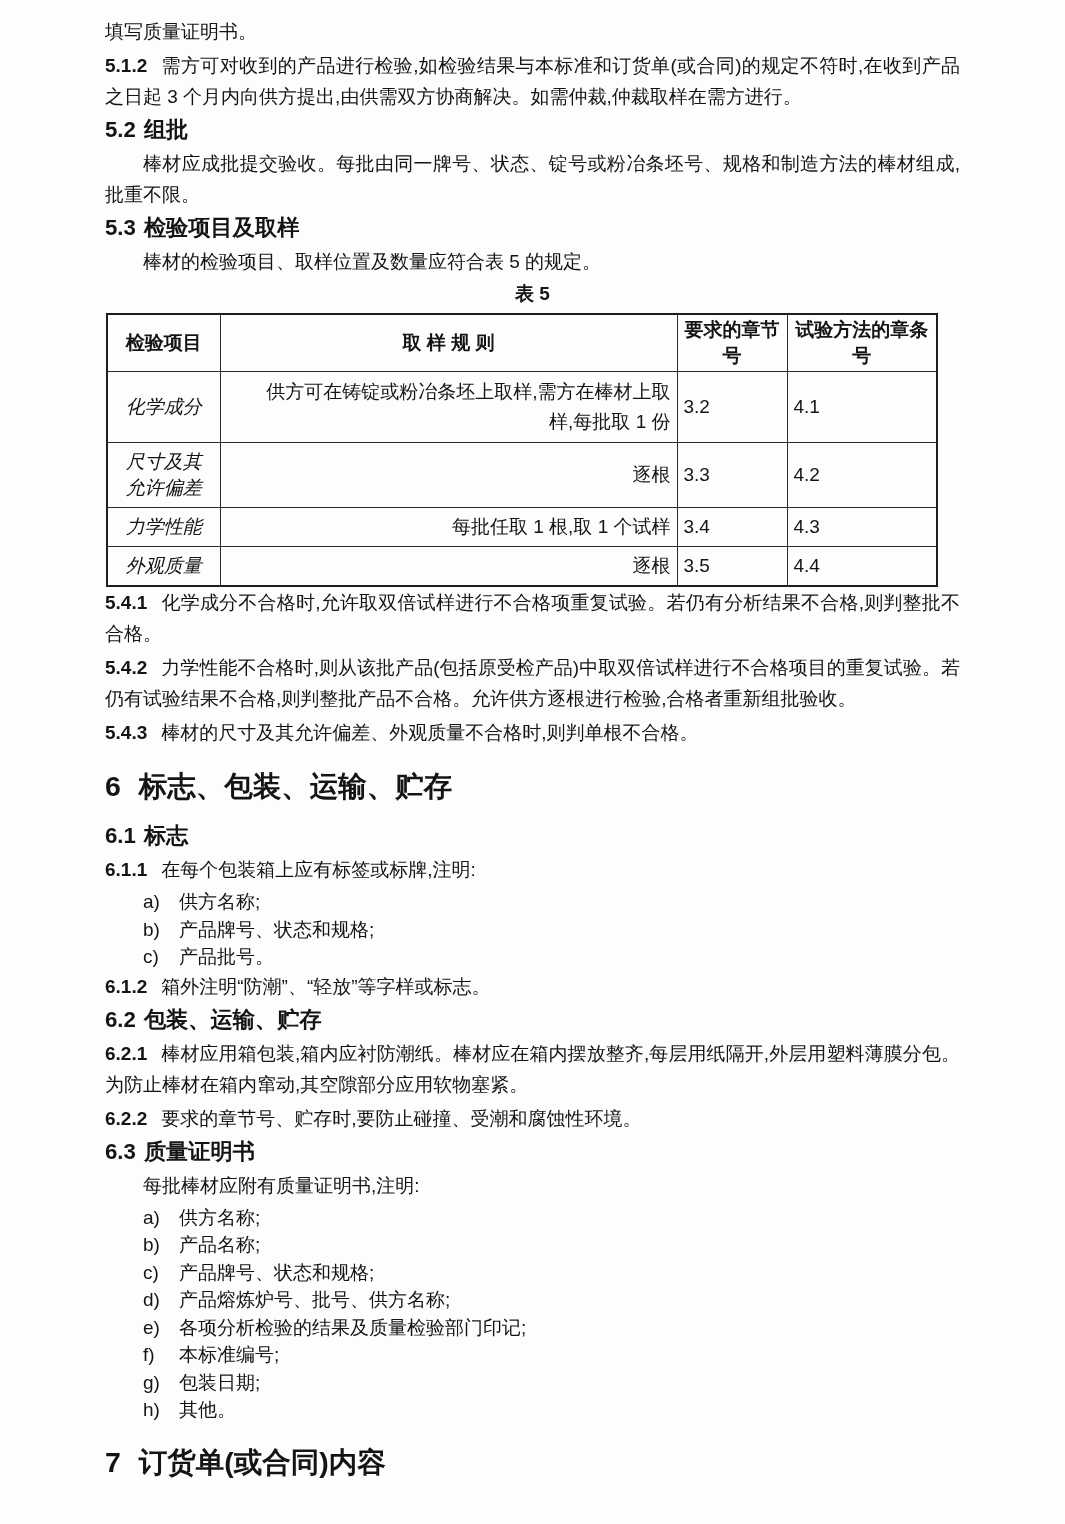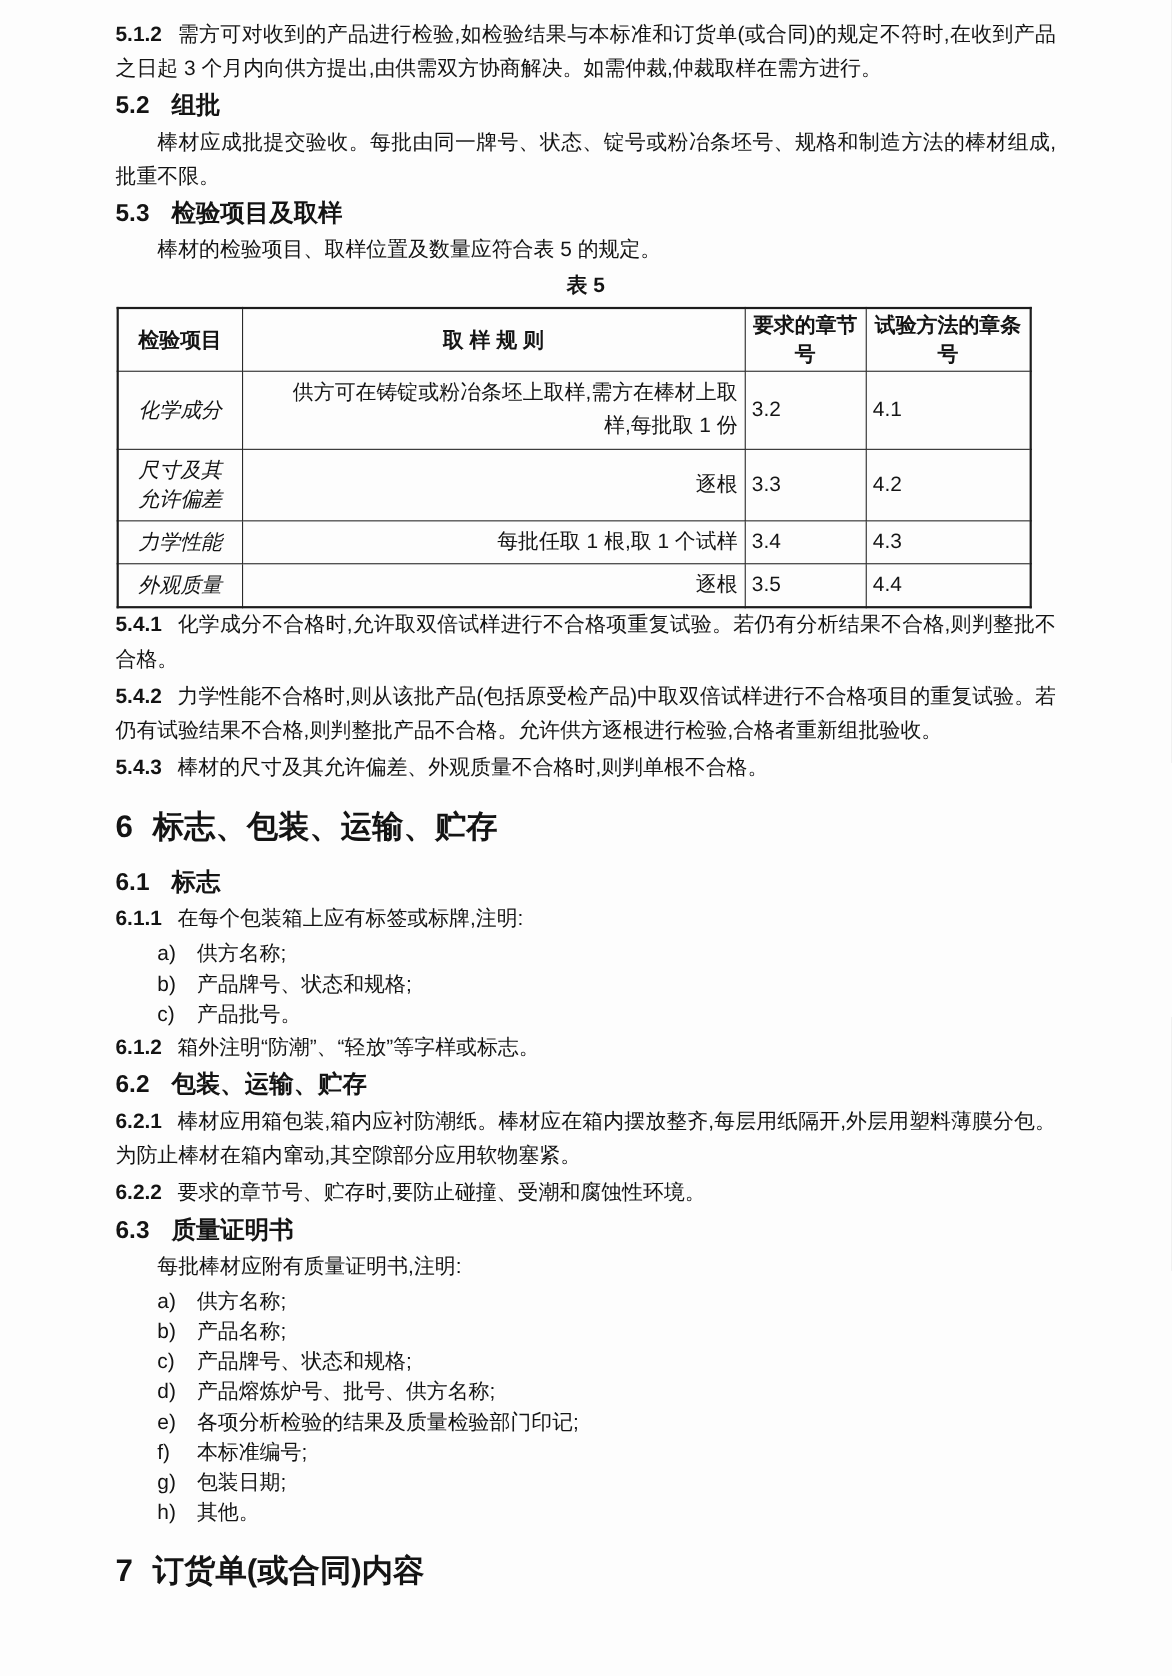--- a/index.html
+++ b/index.html
@@ -12,21 +12,21 @@
     color:#141414;
     font-family:"Liberation Sans","DejaVu Sans",sans-serif;
     font-size:19px;
     box-sizing:border-box;
     padding:16px 105px 40px 105px;
   }
   .para{margin:0 0 3px 0;line-height:31px;text-align:justify;}
   .para .num{font-weight:700;margin-right:14px;white-space:nowrap;}
   .indent{text-indent:2em;}
   .heading{font-weight:700;line-height:27px;margin:4px 0 5px 0;}
-  .heading .num{margin-right:20px;}
+  .heading .num{margin-right:8px;}
   .chapter{font-weight:700;line-height:28px;margin:24px 0 22px 0;}
   .chapter .num{margin-right:18px;}
   .list{margin:0;}
   .list-item{display:flex;line-height:27.5px;padding-left:38px;}
   .list-item .li-label{width:36px;flex:0 0 36px;}
   .caption{text-align:center;font-weight:700;line-height:26px;margin:4px 0 6px 0;}
   table.t5{
     border-collapse:collapse;
     width:830px;
     margin-left:1px;
@@ -49,20 +49,21 @@
   tbody tr:nth-child(2) td{height:60px;}
   tbody tr:nth-child(3) td{height:34px;}
   tbody tr:nth-child(4) td{height:34px;}
   .after-table{margin-top:11px;}
 </style>
 </head>
 <body>
 
 <div class="page">
 
+  <p class="para">填写质量证明书。</p>
 
   <p class="para"><span class="num">5.1.2</span><span>需方可对收到的产品进行检验,如检验结果与本标准和订货单(或合同)的规定不符时,在收到产品之日起 3 个月内向供方提出,由供需双方协商解决。如需仲裁,仲裁取样在需方进行。</span></p>
 
   <h3 class="heading"><span class="num">5.2</span><span>组批</span></h3>
   <p class="para indent">棒材应成批提交验收。每批由同一牌号、状态、锭号或粉冶条坯号、规格和制造方法的棒材组成,批重不限。</p>
 
   <h3 class="heading"><span class="num">5.3</span><span>检验项目及取样</span></h3>
   <p class="para indent">棒材的检验项目、取样位置及数量应符合表 5 的规定。</p>
 
   <div class="caption">表 5</div>

